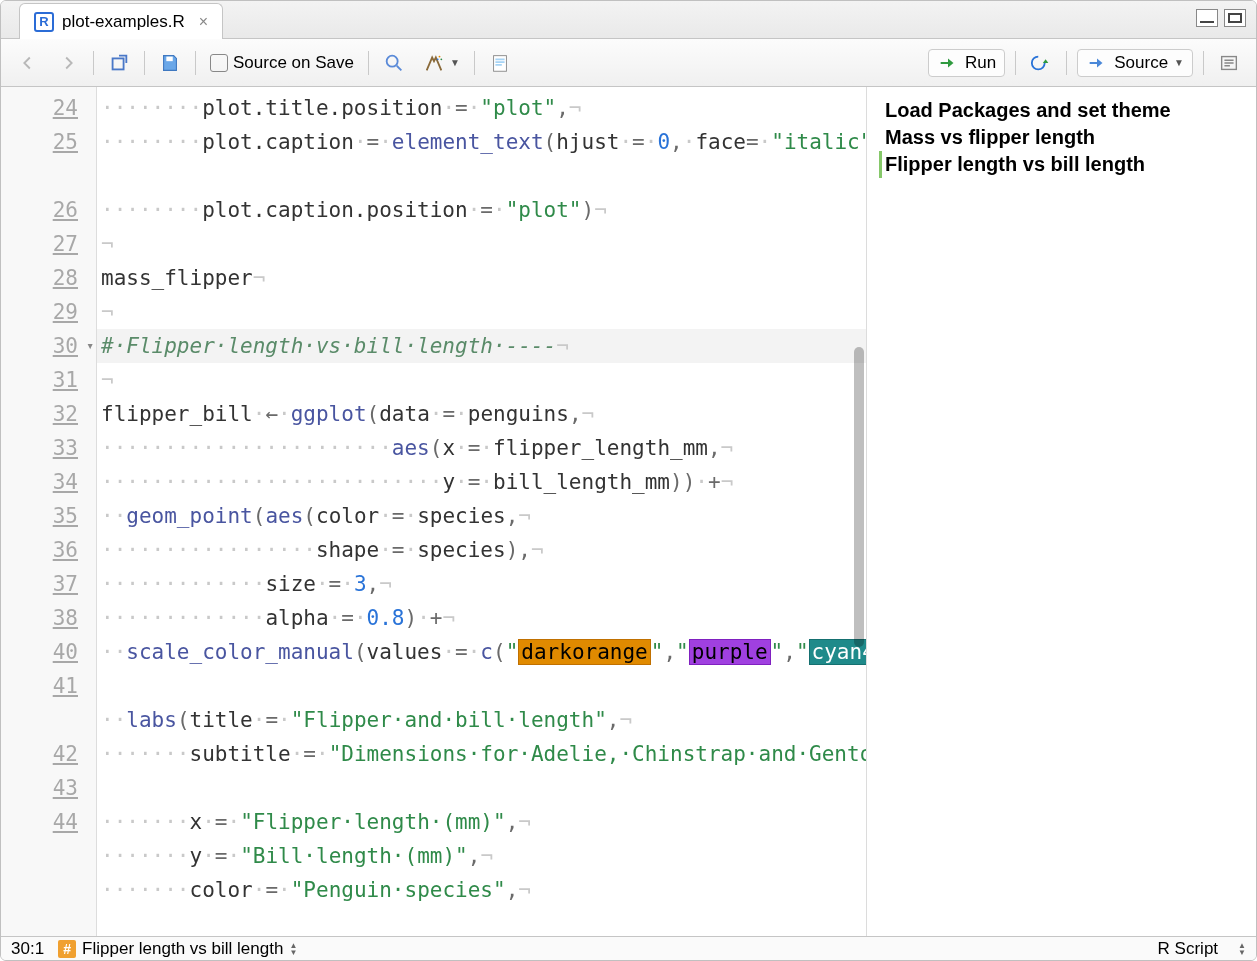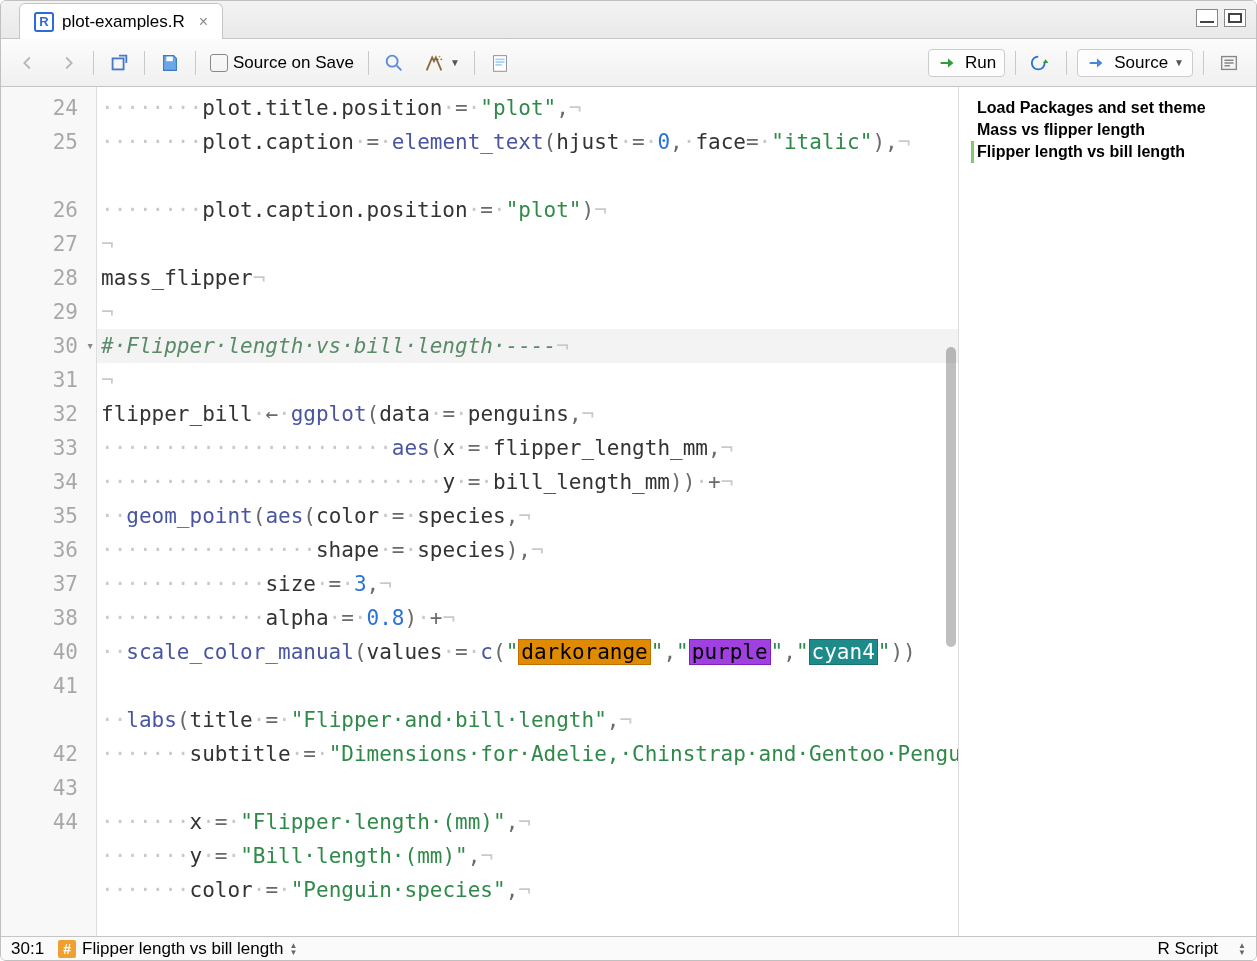--- a/index.html
+++ b/index.html
@@ -25,21 +25,21 @@
   .srcbtn { display:flex; align-items:center; gap:6px; padding:2px 8px; border:1px solid #ccc; border-radius:4px; background:#fdfdfd; }
   .chk { width:18px; height:18px; border:1px solid #888; border-radius:3px; display:inline-block; }
   .caret { font-size:10px; color:#555; }
 
   svg.icon { width:22px; height:22px; }
 
   
   .main { flex:1; display:flex; min-height:0; }
   .editor { flex:1; display:flex; min-width:0; position:relative; font-family: "Menlo","Consolas","DejaVu Sans Mono",monospace; font-size: 21px; }
   .gutter { width: 96px; background:#f8f8f8; border-right:1px solid #ddd; text-align:right; color:#a8a8a8; padding-top:4px; }
-  .gutter .ln { height: 34px; padding-right: 18px; line-height:34px; position:relative; }
+  .gutter .ln { height: 34px; padding-right: 18px; line-height:34px; position:relative;text-decoration:underline; }
   .gutter .ln.fold::after { content:"▾"; position:absolute; right:2px; top:0; font-size:13px; color:#888; }
   .gutter .ln.wrap { height: 68px; }
   .code { flex:1; padding-top:4px; overflow:hidden; position:relative; }
   .codeline { height:34px; line-height:34px; white-space:pre; padding-left:4px; }
   .codeline.wrap { height:68px; white-space:pre-wrap; line-height:34px; }
   .codeline.section { background: #f3f3f3; }
   .codeline.cursor { background: #f3f3f3; }
 
   
   .ws  { color:#c9c9c9; }
@@ -52,21 +52,21 @@
   .asn { color:#6a6a6a; }
 
   .swatch-darkorange { background:#e08a00; color:#000; padding:0 2px; border:1px solid #c07000; }
   .swatch-purple     { background:#a040e0; color:#000; padding:0 2px; border:1px solid #8020c0; }
   .swatch-cyan4      { background:#1f8a8a; color:#fff; padding:0 2px; border:1px solid #157070; }
 
   .vscroll { position:absolute; right:2px; top:0; bottom:0; width:10px; }
   .vscroll .thumb { position:absolute; left:0; right:0; top:260px; height:300px; background:rgba(0,0,0,0.25); border-radius:5px; }
 
   
-  .outline { width: 298px; border-left:1px solid #dcdcdc; padding:10px 12px; font-size: 16px; font-weight:bold; }
+  .outline { width: 390px; border-left:1px solid #dcdcdc; padding:10px 12px; font-size: 20px; font-weight:bold; }
   .outline .item { padding:2px 0 2px 6px; }
   .outline .item.active { border-left:3px solid #86c86a; padding-left:3px; }
 
   
   .status { height:24px; border-top:1px solid #c5c5c5; background:#fafafa; display:flex; align-items:center; padding:0 10px; font-size:17px; gap:14px; }
   .status .section-jump { display:flex; align-items:center; gap:6px; }
   .status .hash { background:#f0a030; color:#fff; width:18px; height:18px; display:inline-flex; align-items:center; justify-content:center; font-weight:bold; border-radius:2px; font-size:14px; }
   .status .lang { margin-left:auto; display:flex; align-items:center; gap:20px; }
   .updn { display:inline-flex; flex-direction:column; font-size:8px; line-height:7px; color:#666; }
 </style>

